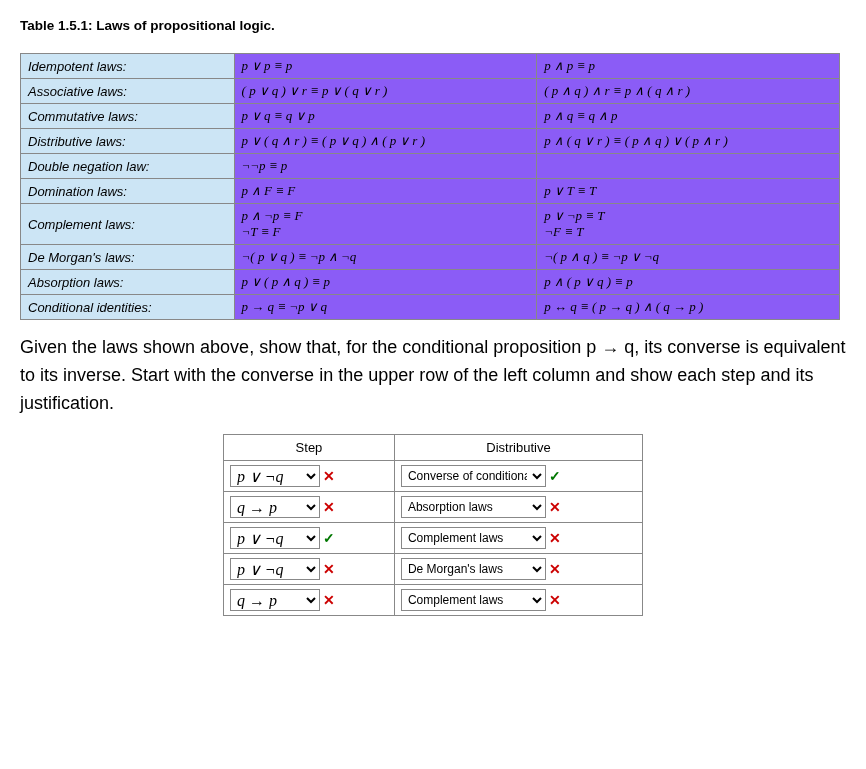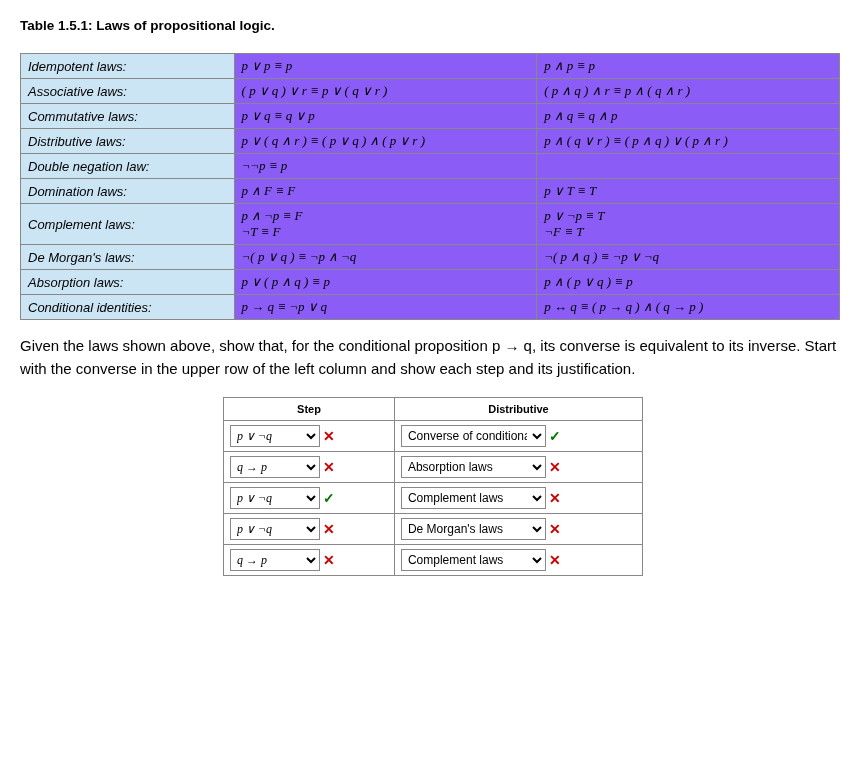--- a/index.html
+++ b/index.html
@@ -37,42 +37,42 @@
       font-weight: normal;
       min-width: 140px;
       font-style: italic;
     }
     .laws-table td.formula {
       font-family: serif;
       font-style: italic;
     }
 
     .description-text {
-      font-size: 15px;
+      font-size: 18px;
       line-height: 1.55;
       margin-bottom: 16px;
       max-width: 830px;
     }
 
     
     .steps-container {
       display: flex;
       justify-content: center;
     }
     .steps-table {
       border-collapse: collapse;
       width: 420px;
     }
     .steps-table th {
       border: 1px solid #888;
       padding: 5px 10px;
       text-align: center;
       background: #fff;
-      font-weight: bold;
-      font-size: 11px;
+      font-weight: normal;
+      font-size: 13px;
     }
     .steps-table td {
       border: 1px solid #888;
       padding: 4px 6px;
       background: #fff;
       vertical-align: middle;
     }
 
     .step-cell {
       display: flex;
@@ -82,21 +82,21 @@
     }
     .just-cell {
       display: flex;
       align-items: center;
       gap: 3px;
       min-width: 180px;
     }
 
     .step-select, .just-select {
       border: 1px solid #888;
-      font-size: 12px;
+      font-size: 16px;
       font-family: serif;
       font-style: italic;
       padding: 1px 2px;
       background: #fff;
       height: 22px;
     }
     .step-select {
       width: 90px;
     }
     .just-select {

